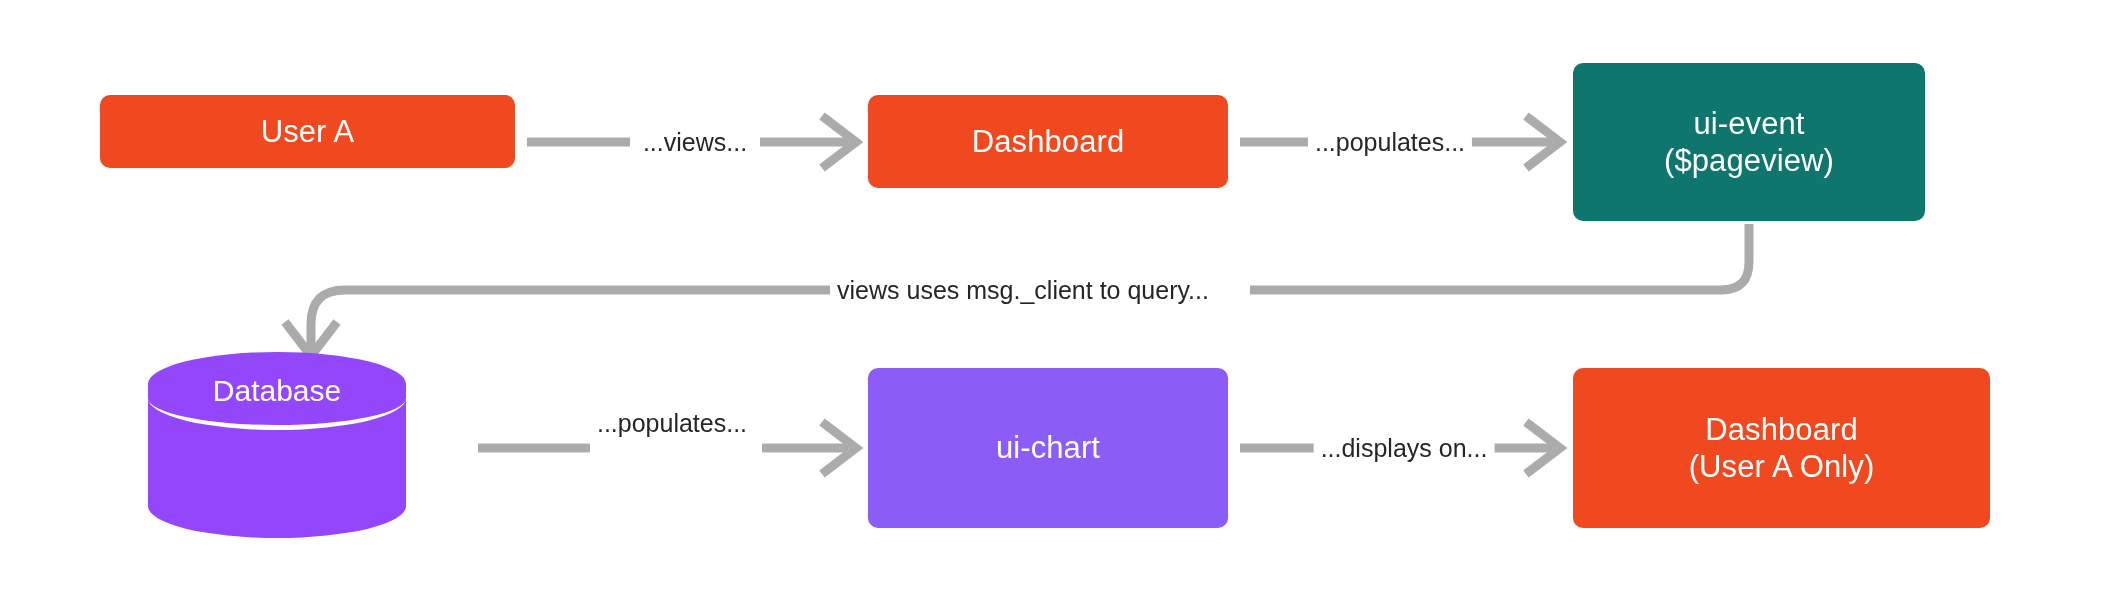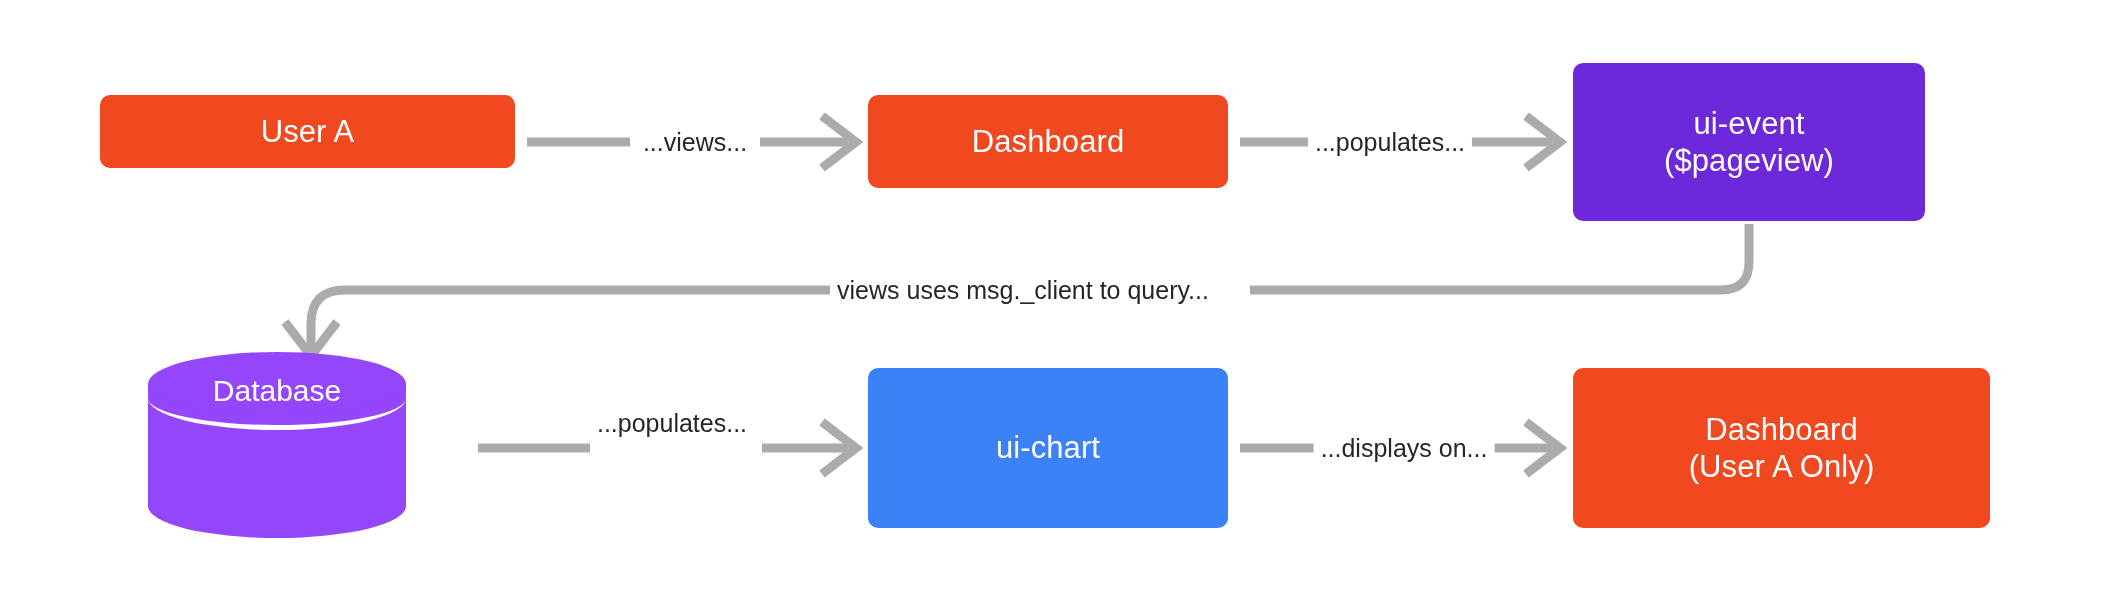--- a/index.html
+++ b/index.html
@@ -141,34 +141,34 @@
   <div class="edge-label" style="left:1404px; top:448px;">...displays on...</div>
 
   <div class="node" id="n-user-a" style="left:100px; top:95px; width:415px; height:73px; background:#f0481f;">
     <span>User A</span>
   </div>
 
   <div class="node" id="n-dashboard-top" style="left:868px; top:95px; width:360px; height:93px; background:#f0481f;">
     <span>Dashboard</span>
   </div>
 
-  <div class="node" id="n-ui-event" style="left:1573px; top:63px; width:352px; height:158px; background:#6d28d9;">
+  <div class="node" id="n-ui-event" style="left:1573px; top:63px; width:352px; height:158px; background:#0f766e;">
     <span>ui-event</span>
     <span class="l2">($pageview)</span>
   </div>
 
   <div class="cylinder" id="n-database" style="left:148px; top:352px; width:258px; height:186px; --cyl:#9446fb;">
     <div class="cyl-bottom"></div>
     <div class="cyl-body"></div>
     <div class="cyl-seam"></div>
     <div class="cyl-top"></div>
     <div class="cyl-label">Database</div>
   </div>
 
-  <div class="node" id="n-ui-chart" style="left:868px; top:368px; width:360px; height:160px; background:#3b82f6;align-items:center;">
+  <div class="node" id="n-ui-chart" style="left:868px; top:368px; width:360px; height:160px; background:#8b5cf6;align-items:center;">
     <span>ui-chart</span>
   </div>
 
   <div class="node" id="n-dashboard-bottom" style="left:1573px; top:368px; width:417px; height:160px; background:#f0481f;">
     <span>Dashboard</span>
     <span class="l2">(User A Only)</span>
   </div>
 
 </div>
 

